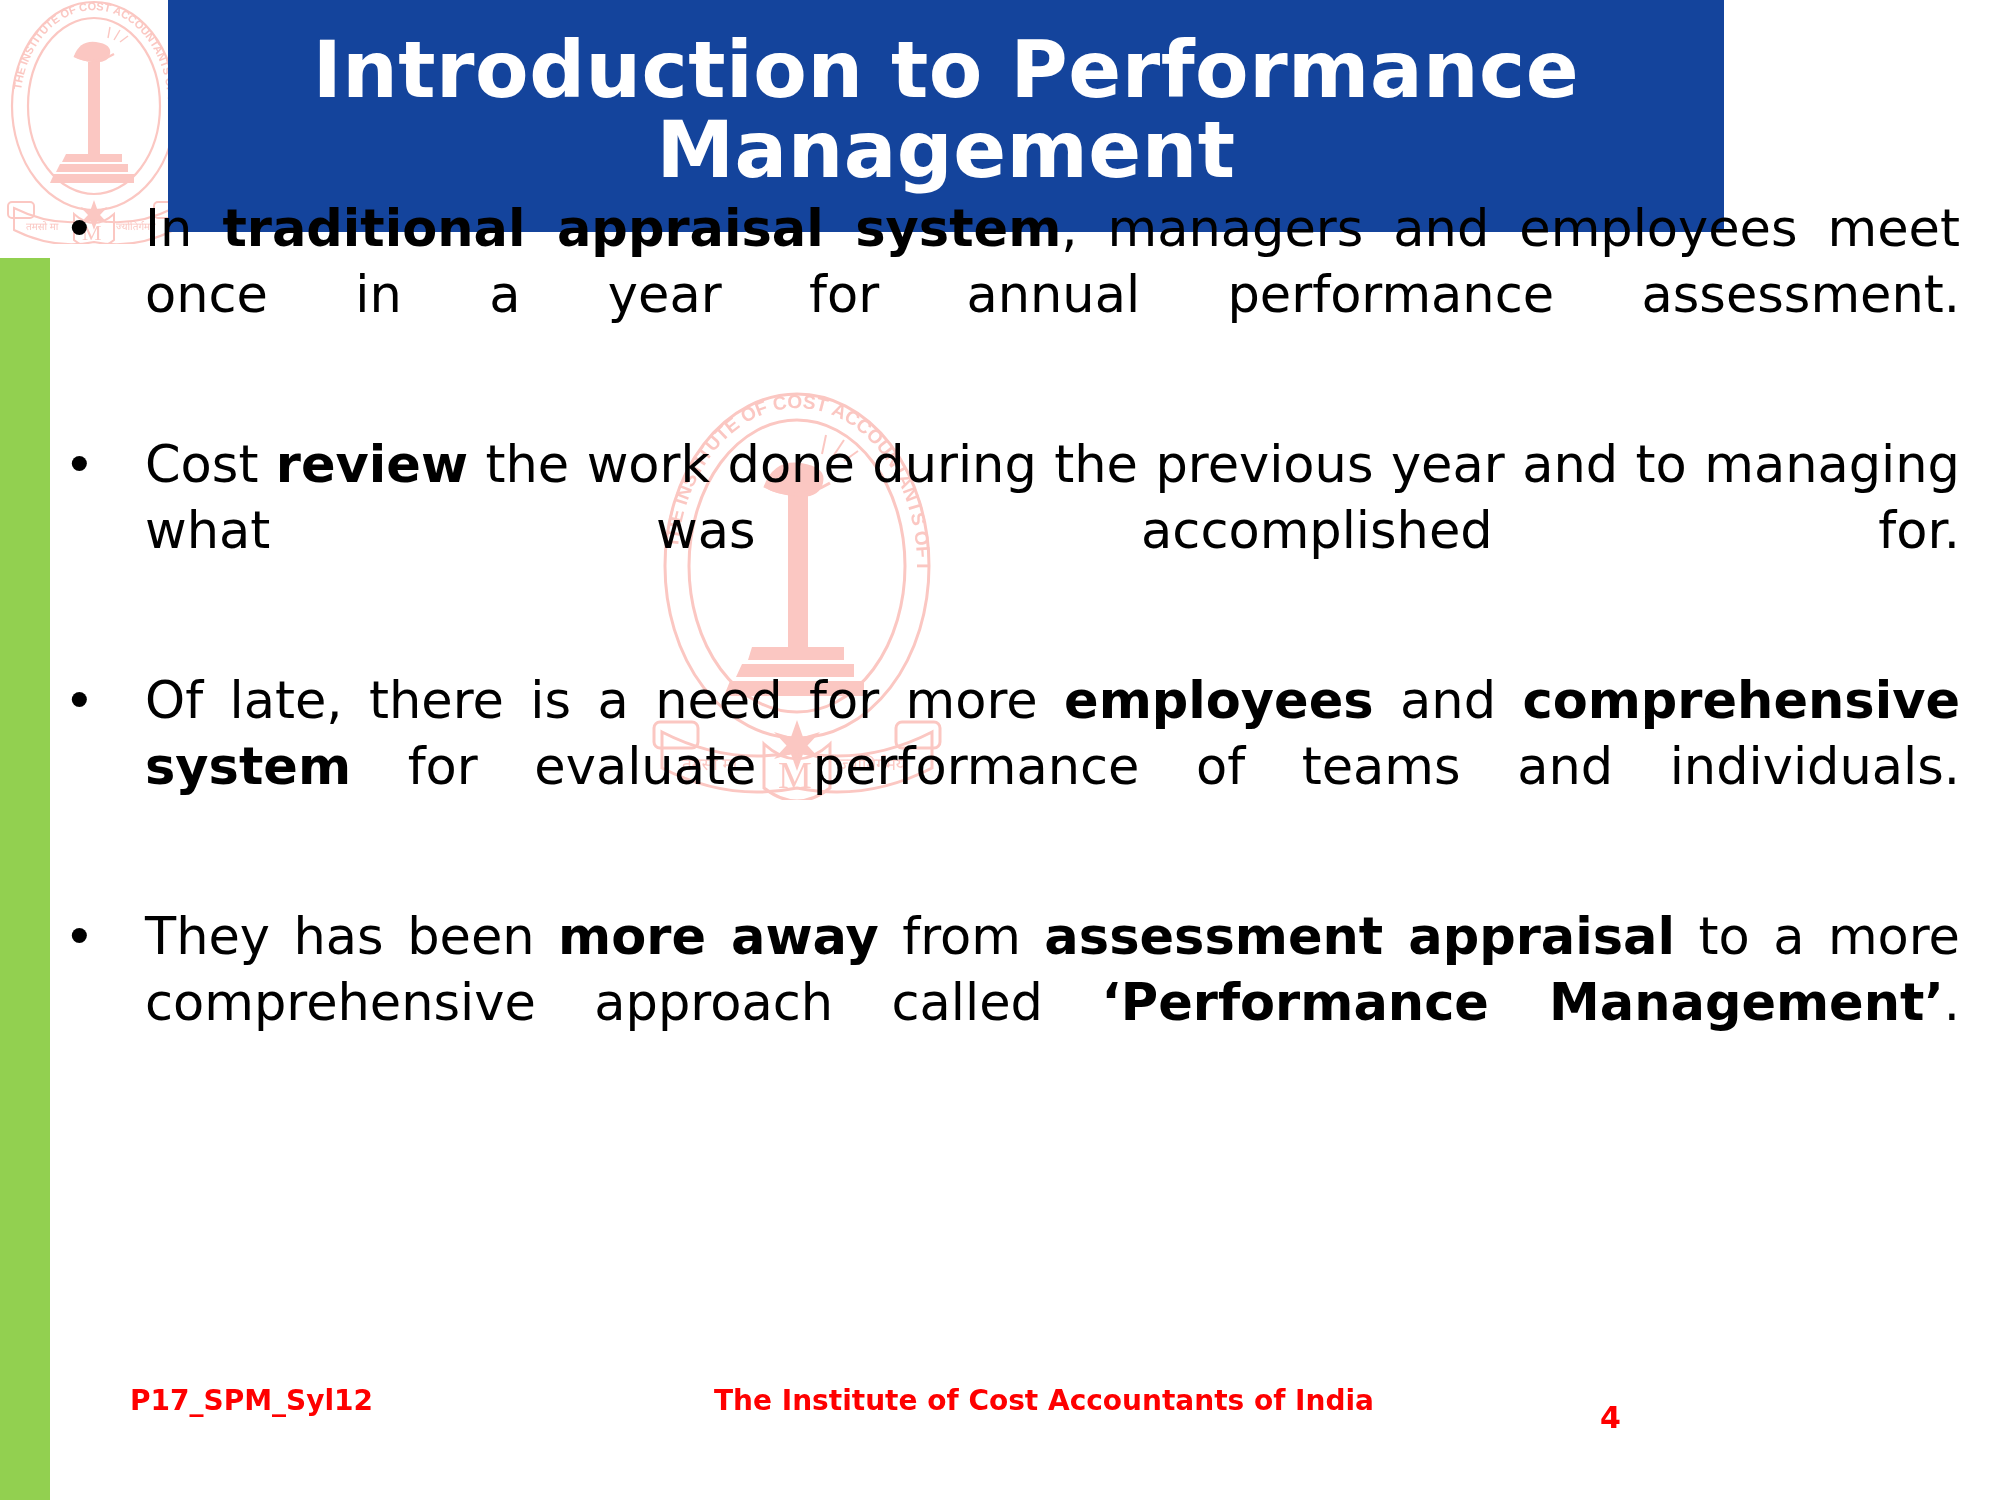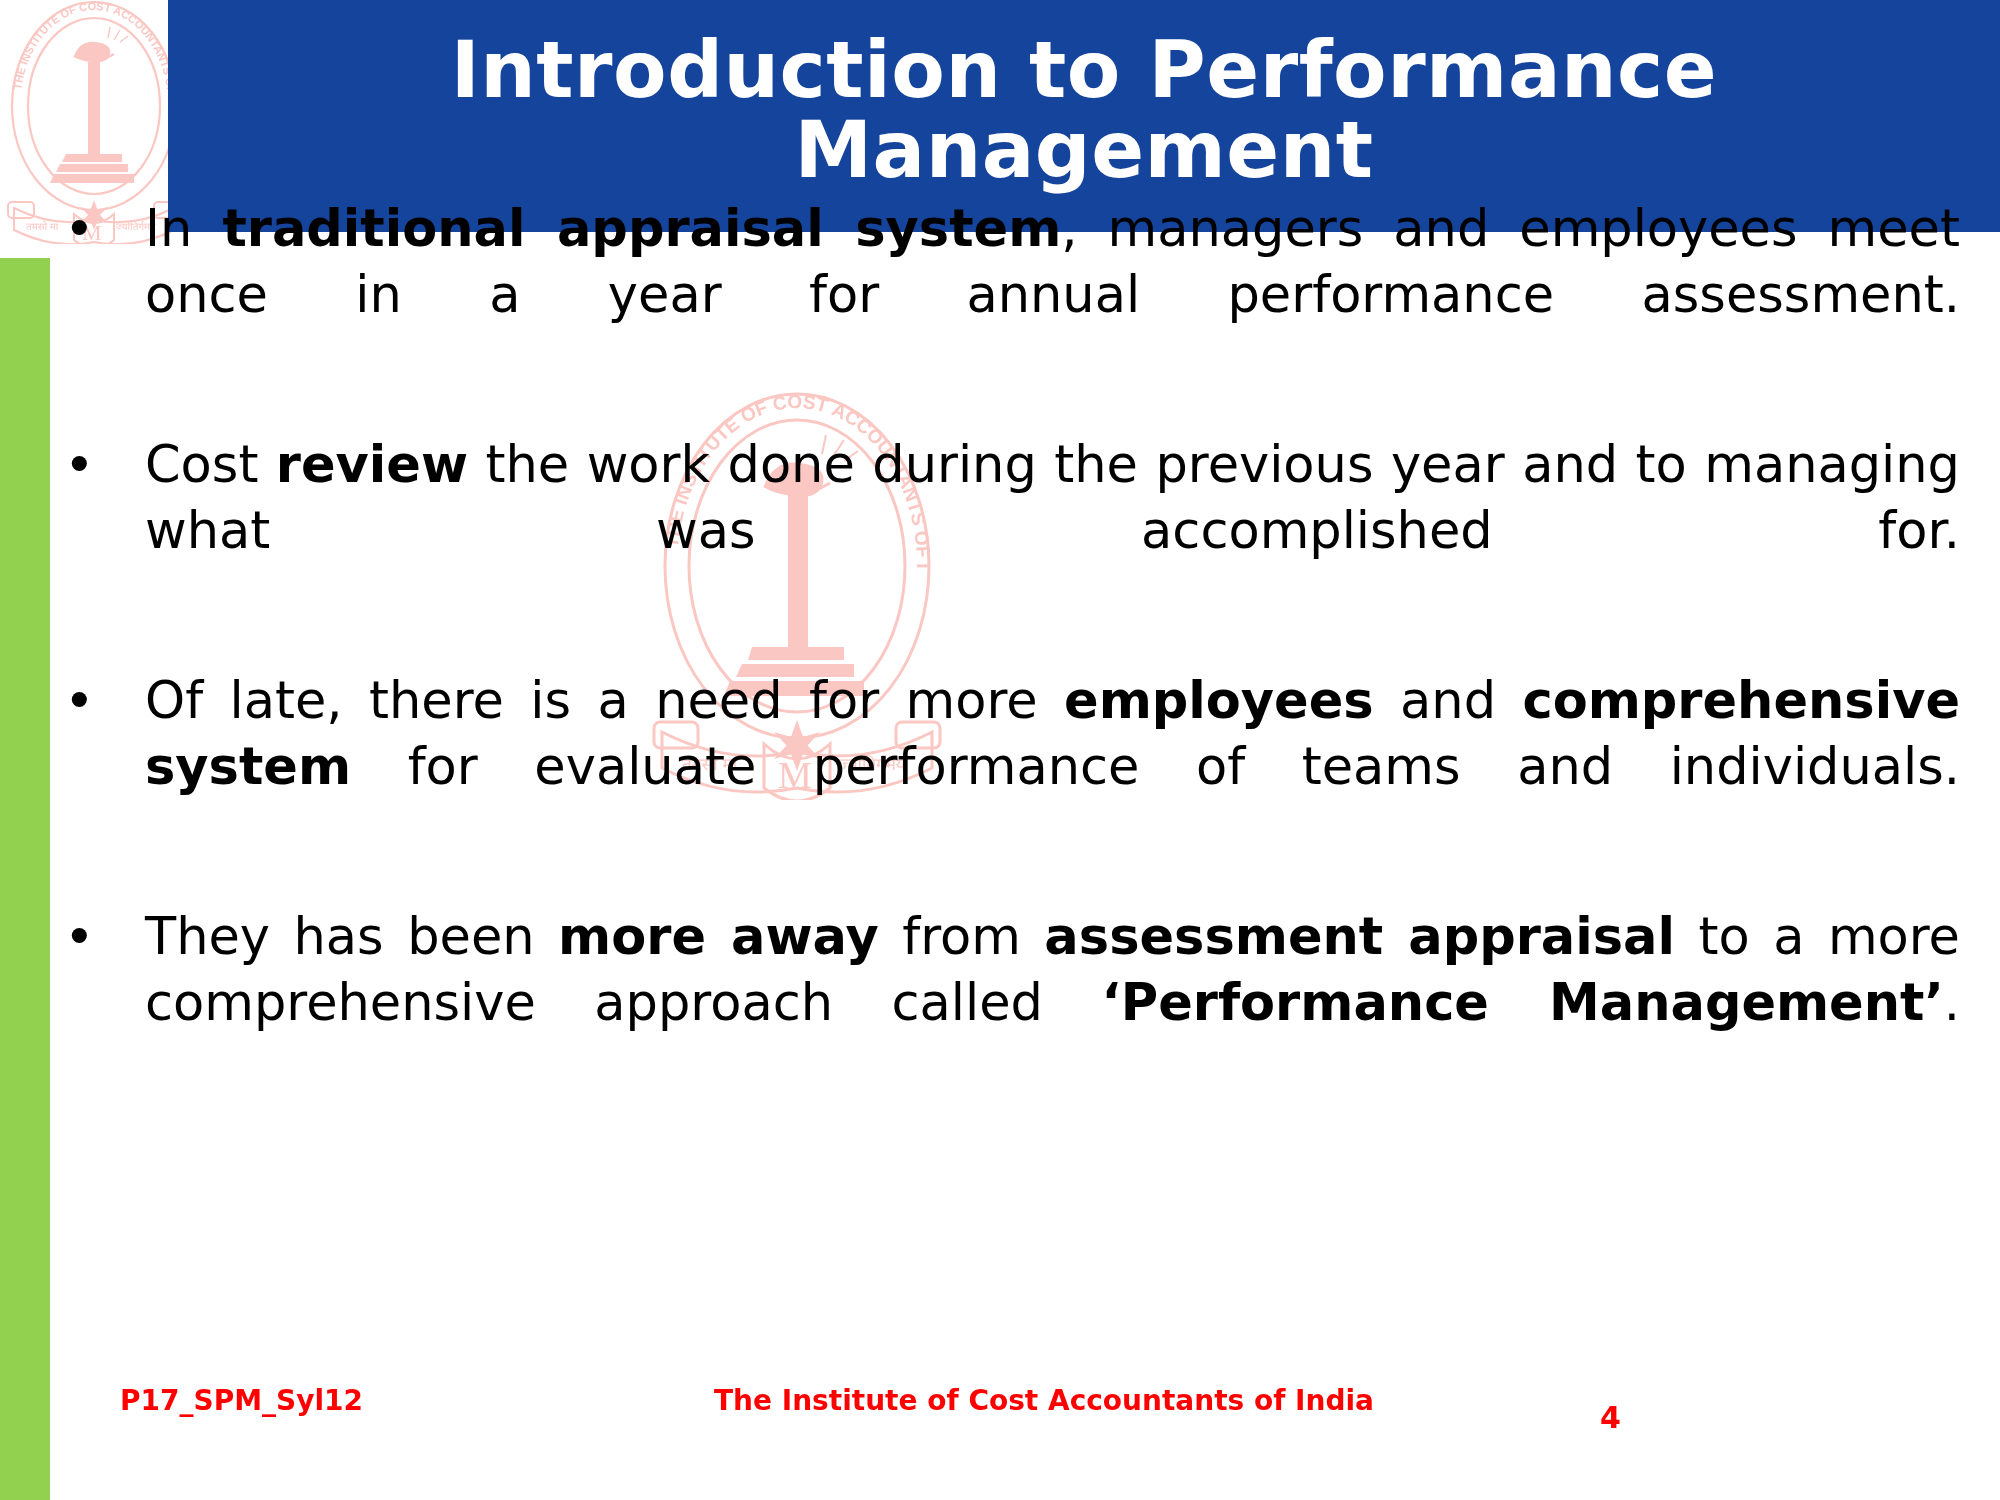--- a/index.html
+++ b/index.html
@@ -30,21 +30,21 @@
   .wm svg { display: block; }
 
   #wm-corner { left: 4px; top: -6px; width: 180px; height: 250px; }
   #wm-center { left: 652px; top: 380px; width: 290px; height: 420px; }
 
   
   #title-bar {
     position: absolute;
     left: 168px;
     top: 0;
-    width: 1832px;
+    width: 1556px;
     height: 232px;
     background: #14449c;
     display: flex;
     align-items: center;
     justify-content: center;
     box-sizing: border-box;
     padding: 0 40px 10px 40px;
   }
   #title-text {
     color: #ffffff;
@@ -119,21 +119,21 @@
     height: 60px;
   }
   .foot-txt {
     position: absolute;
     color: #fe0000;
     font-family: "DejaVu Sans", sans-serif;
     font-weight: bold;
     font-size: 28px;
     white-space: nowrap;
   }
-  #footer-left  { left: 120px; top: 6px; }
+  #footer-left  { left: 130px; top: 6px; }
   #footer-center{ left: 714px; top: 6px; }
   #page-num {
     position: absolute;
     left: 1600px;
     top: 1400px;
     color: #fe0000;
     font-family: "DejaVu Sans", sans-serif;
     font-weight: bold;
     font-size: 30px;
   }

